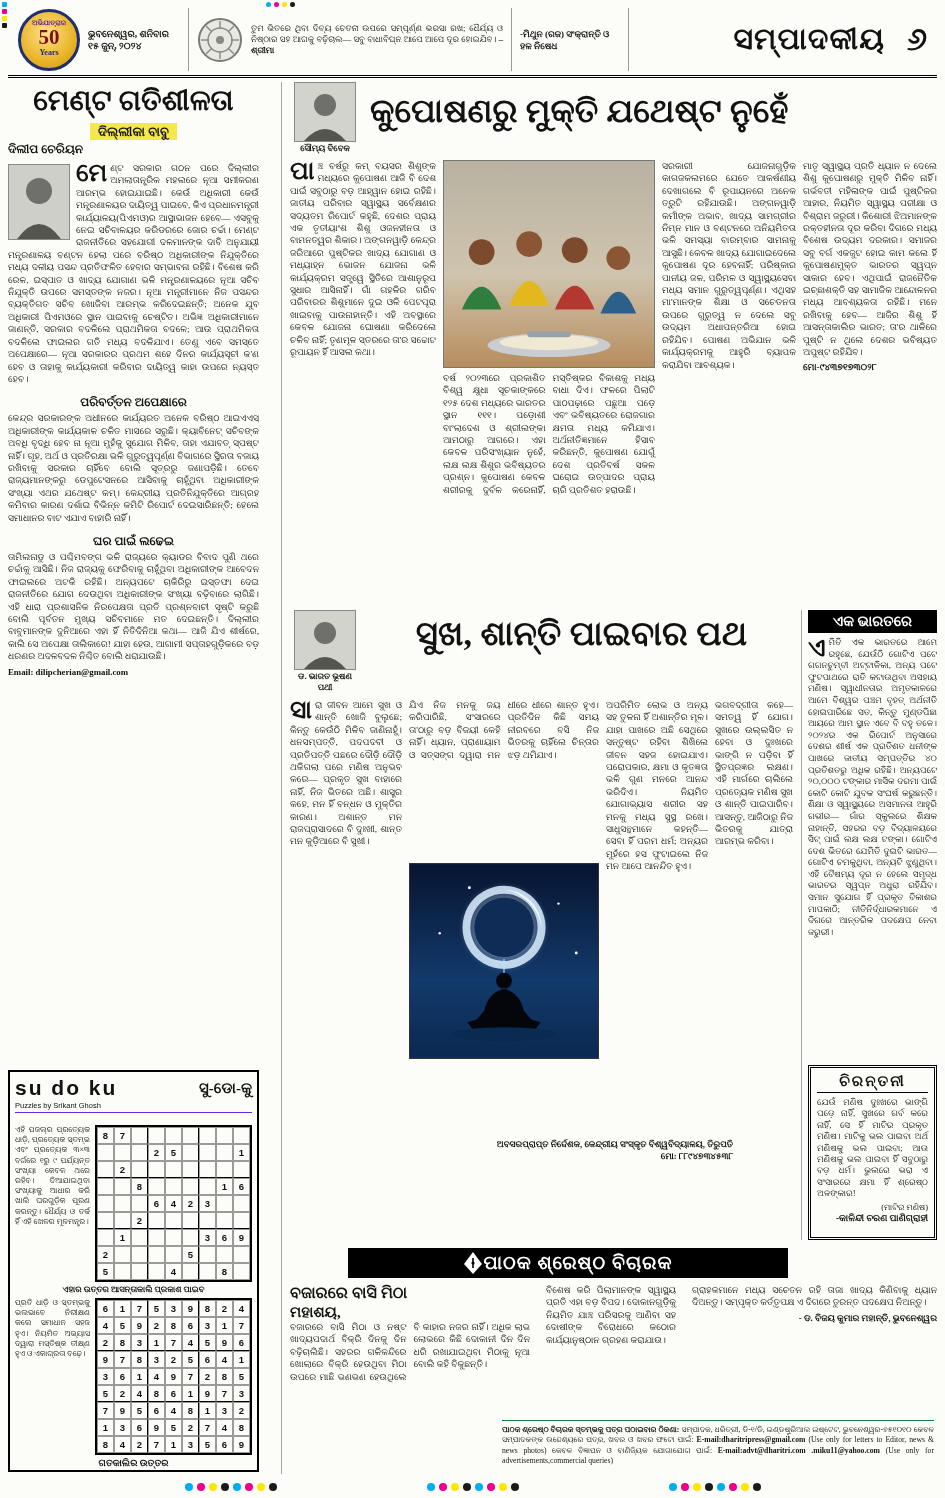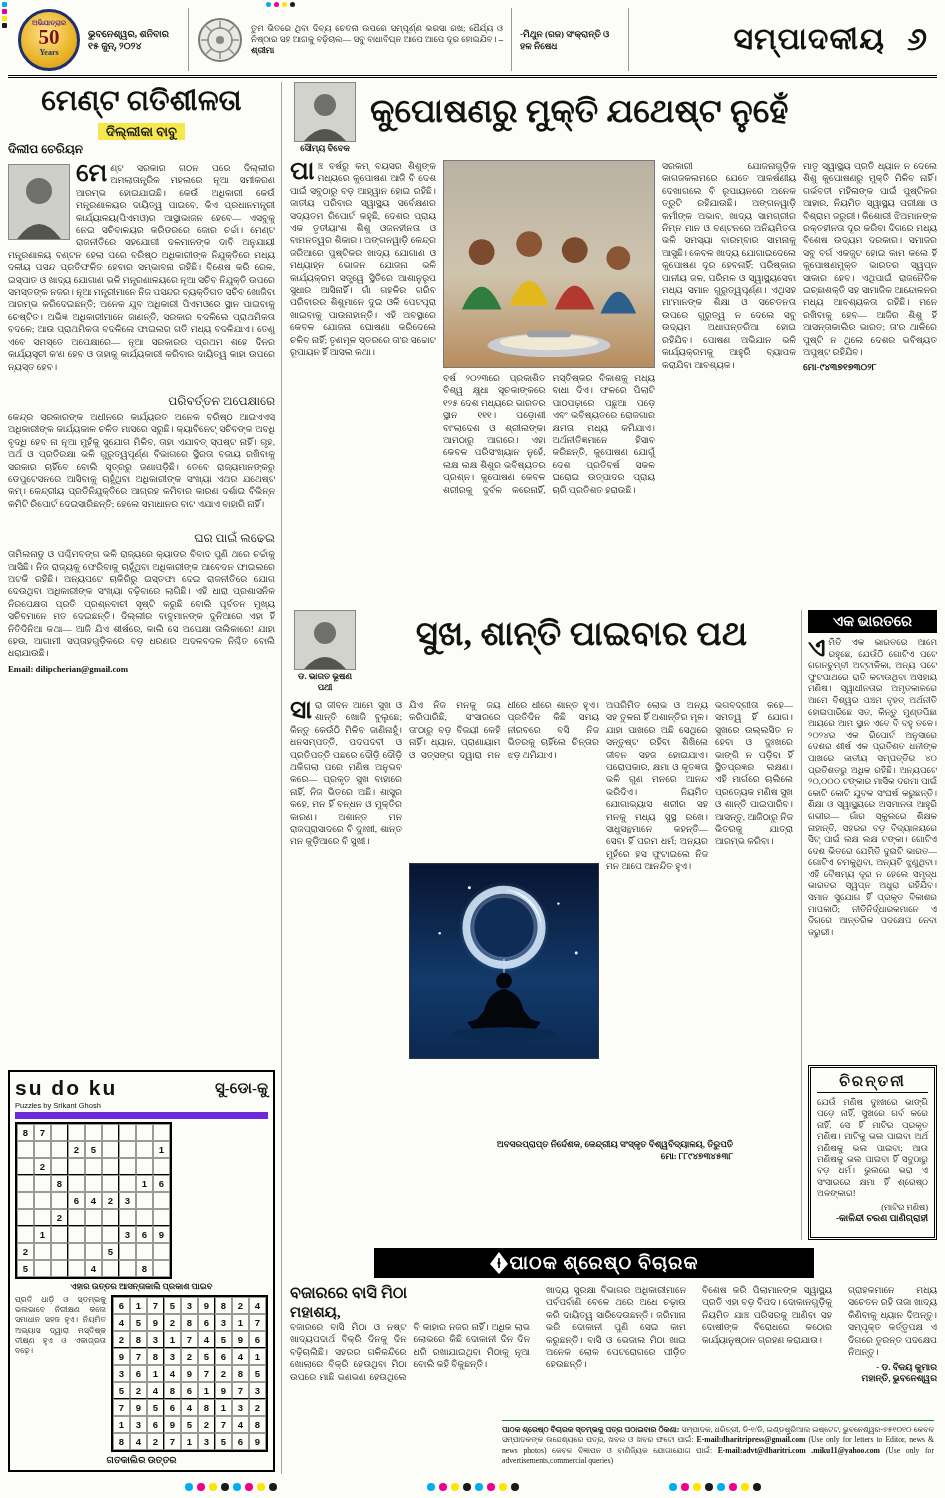--- a/index.html
+++ b/index.html
@@ -25,40 +25,40 @@
   .sep{width:1px;align-self:stretch;background:#9a9a9a}
   .mast-logo{width:46px;height:46px;flex:0 0 auto}
   .mast-quote{width:252px;font-size:8.6px;line-height:11px;text-align:justify}
   .mast-quote .attrib{font-weight:bold}
   .panchang{width:100px;font-size:9px;font-weight:bold;line-height:12px}
   .section-title{margin-left:auto;font-size:30px;font-weight:bold;letter-spacing:1px;white-space:nowrap}
   .page-no{font-size:32px;font-weight:bold;padding:0 6px 0 14px}
 
   
   .content{display:flex;margin-top:4px;height:1392px}
-  .left-col{width:274px;flex:0 0 auto;padding-right:6px;border-right:1px solid #a5a5a5}
+  .left-col{width:274px;flex:0 0 auto;padding-right:22px;border-right:1px solid #a5a5a5}
   .main-col{flex:1;padding-left:8px;display:flex;flex-direction:column}
 
   .body-text{font-size:9.2px;line-height:12.4px;text-align:justify}
   .dropcap{float:left;font-size:25px;line-height:22px;font-weight:bold;padding-right:3px}
-  .subhead{text-align:right;font-weight:normal;font-size:12px;margin:21px 0 2px}
+  .subhead{text-align:center;font-weight:bold;font-size:12px;margin:10px 0 2px}
   .phone-line{font-weight:bold;font-size:9.2px;margin-top:3px}
 
   
   .op-ed{height:980px;overflow:hidden}
   .op-ed h1{font-size:29px;text-align:center;margin:2px 0 4px}
   .kicker-row{text-align:center;margin-bottom:2px}
   .kicker{background:#f5e74e;font-size:13px;font-weight:bold;padding:1px 8px}
   .op-author{text-align:left;font-size:12px;font-weight:bold;margin-bottom:5px}
   .author-photo{float:left;width:62px;height:76px;margin:2px 6px 2px 0;border:1px solid #888;background:#d8d8d4}
   .email-line{font-size:8.8px;font-weight:bold;margin-top:4px}
 
   
   .sudoku-box{margin-top:8px;border:2px solid #000;height:402px;padding:4px 5px;overflow:hidden}
-  .sdk-head{display:flex;align-items:flex-start;gap:4px;border-bottom:7px solid #6d28d9;padding-bottom:2px;margin-bottom:3px}
+  .sdk-head{display:flex;align-items:flex-start;gap:4px;border-bottom:1px solid #6d28d9;padding-bottom:2px;margin-bottom:12px}
   .sdk-en{font-family:"Liberation Sans",sans-serif;font-size:21px;font-weight:bold;letter-spacing:2px}
   .sdk-sub{font-size:7.5px;font-family:"Liberation Sans",sans-serif;margin-top:1px}
   .sdk-od{margin-left:auto;font-size:15px;font-weight:bold;padding-top:4px}
   .sdk-row{display:flex;gap:5px;margin-top:2px}
   .sdk-side{width:98px;font-size:7.8px;line-height:10.2px;text-align:justify}
   .sdk-grid{display:grid;grid-template-columns:repeat(9,17px);grid-auto-rows:17px;border:2px solid #000;width:157px;height:157px}
   .sdk-cell{border:0.5px solid #9a9a9a;font-size:9.5px;font-weight:bold;display:flex;align-items:center;justify-content:center;
             font-family:"Liberation Sans",sans-serif}
   .sdk-cell.br{border-right:1.6px solid #000}.sdk-cell.bb{border-bottom:1.6px solid #000}
   .sdk-caption{text-align:center;font-size:8.4px;font-weight:bold;margin:3px 0}
@@ -91,21 +91,21 @@
   .eka-head{background:#000;color:#fff;font-size:14.5px;font-weight:bold;text-align:center;padding:3px 0}
   .eka-body{margin-top:4px;font-size:8.8px;line-height:11.6px;text-align:justify;height:420px;overflow:hidden}
   .chirantani{margin-top:8px;border:3px double #000;padding:5px 6px;height:176px;overflow:hidden}
   .chirantani h3{text-align:center;font-size:15px;letter-spacing:2px;border-bottom:1px solid #000;padding-bottom:2px;margin-bottom:4px}
   .chirantani .quote{font-size:8.8px;line-height:11.4px;text-align:justify}
   .chirantani .source{font-size:8.4px;text-align:right;margin-top:3px}
   .chirantani .who{font-size:9.4px;font-weight:bold;text-align:right}
 
   
   .letters{margin-top:8px}
-  .banner{width:440px;margin-left:84px;background:#000;color:#fff;display:flex;align-items:center;justify-content:center;
+  .banner{width:440px;margin-left:58px;background:#000;color:#fff;display:flex;align-items:center;justify-content:center;
           gap:0;height:30px;font-size:19px;font-weight:bold;letter-spacing:1px}
   .letters-body{display:flex;gap:16px;margin-top:6px;height:128px;overflow:hidden}
   .letters h2{font-size:16px;margin-bottom:2px}
   .salutation{font-size:15px;font-weight:bold}
   .let-c1{width:240px}.let-c2{width:140px}.let-c3{width:130px}.let-c4{flex:1}
   .let-c1 .two-col{height:92px;overflow:hidden}
   .signature{font-size:9px;font-weight:bold;text-align:right;margin-top:4px}
 
   
   .contact{margin-top:8px;margin-left:212px;width:432px;border-top:1px solid #15803d;padding-top:4px;
@@ -197,20 +197,21 @@
 
       <section class="sudoku-box">
         <div class="sdk-head">
           <div>
             <div class="sdk-en">su do ku</div>
             <div class="sdk-sub">Puzzles by Srikant Ghosh</div>
           </div>
           <div class="sdk-od">ସୁ-ଡୋ-କୁ</div>
         </div>
         <div class="sdk-row">
+          <div class="sdk-side">ଏହି ପଜଲ୍‌ର ପ୍ରତ୍ୟେକ ଧାଡ଼ି, ପ୍ରତ୍ୟେକ ସ୍ତମ୍ଭ ଏବଂ ପ୍ରତ୍ୟେକ ୩×୩ ବର୍ଗରେ ୧ରୁ ୯ ପର୍ଯ୍ୟନ୍ତ ସଂଖ୍ୟା କେବଳ ଥରେ ରହିବ। ଦିଆଯାଇଥିବା ସଂଖ୍ୟାକୁ ଆଧାର କରି ଖାଲି ଘରଗୁଡ଼ିକ ପୂରଣ କରନ୍ତୁ। ଧୈର୍ଯ୍ୟ ଓ ତର୍କ ହିଁ ଏହି ଖେଳର ମୂଳମନ୍ତ୍ର।</div>
           <div class="sdk-grid">
               <div class="sdk-cell">8</div>
               <div class="sdk-cell">7</div>
               <div class="sdk-cell br"></div>
               <div class="sdk-cell"></div>
               <div class="sdk-cell"></div>
               <div class="sdk-cell br"></div>
               <div class="sdk-cell"></div>
               <div class="sdk-cell"></div>
               <div class="sdk-cell"></div>
@@ -523,21 +524,20 @@
             <circle cx="10" cy="11" r="1.6" fill="#000"></circle>
           </svg>
           <span>ପାଠକ ଶ୍ରେଷ୍ଠ ବିଚାରକ</span>
         </div>
         <div class="letters-body">
           <div class="let-c1">
             <h2>ବଜାରରେ ବାସି ମିଠା</h2>
             <div class="salutation">ମହାଶୟ,</div>
             <div class="two-col body-text">ବଜାରରେ ବାସି ମିଠା ଓ ନଷ୍ଟ ଖାଦ୍ୟପଦାର୍ଥ ବିକ୍ରି ଦିନକୁ ଦିନ ବଢ଼ିଚାଲିଛି। ସହରର ଗଳିକନ୍ଦିରେ ଖୋଲାରେ ବିକ୍ରି ହେଉଥିବା ମିଠା ଉପରେ ମାଛି ଭଣଭଣ ହେଉଥିଲେ ବି କାହାର ନଜର ନାହିଁ। ଅଧିକ ଲାଭ ଲୋଭରେ କିଛି ଦୋକାନୀ ଦିନ ଦିନ ଧରି ରଖାଯାଇଥିବା ମିଠାକୁ ନୂଆ ବୋଲି କହି ବିକୁଛନ୍ତି।</div>
           </div>
-          <div class="let-c2 body-text">ଖାଦ୍ୟ ସୁରକ୍ଷା ବିଭାଗର ଅଧିକାରୀମାନେ ପର୍ବପର୍ବାଣି ବେଳେ ଥରେ ଅଧେ ଚଢ଼ାଉ କରି ଦାୟିତ୍ୱ ସାରିଦେଉଛନ୍ତି। ଜରିମାନା ଭରି ଦୋକାନୀ ପୁଣି ସେଇ କାମ କରୁଛନ୍ତି। ବାସି ଓ ଭେଜାଲ ମିଠା ଖାଇ ଅନେକ ଲୋକ ପେଟରୋଗରେ ପୀଡ଼ିତ ହେଉଛନ୍ତି।</div>
           <div class="let-c3 body-text">ବିଶେଷ କରି ପିଲାମାନଙ୍କ ସ୍ୱାସ୍ଥ୍ୟ ପ୍ରତି ଏହା ବଡ଼ ବିପଦ। ଦୋକାନଗୁଡ଼ିକୁ ନିୟମିତ ଯାଞ୍ଚ ପରିସରକୁ ଆଣିବା ସହ ଦୋଷୀଙ୍କ ବିରୋଧରେ କଠୋର କାର୍ଯ୍ୟାନୁଷ୍ଠାନ ଗ୍ରହଣ କରାଯାଉ।</div>
           <div class="let-c4">
             <div class="body-text">ଗ୍ରାହକମାନେ ମଧ୍ୟ ସଚେତନ ରହି ତାଜା ଖାଦ୍ୟ କିଣିବାକୁ ଧ୍ୟାନ ଦିଅନ୍ତୁ। ସମ୍ପୃକ୍ତ କର୍ତ୍ତୃପକ୍ଷ ଏ ଦିଗରେ ତୁରନ୍ତ ପଦକ୍ଷେପ ନିଅନ୍ତୁ।</div>
             <div class="signature">- ଡ. ବିଜୟ କୁମାର ମହାନ୍ତି, ଭୁବନେଶ୍ୱର</div>
           </div>
         </div>
       </section>
 
       <section class="contact">
         <b>ପାଠକ ଶ୍ରେଷ୍ଠ ବିଚାରକ ସ୍ତମ୍ଭକୁ ପତ୍ର ପଠାଇବାର ଠିକଣା:</b>

